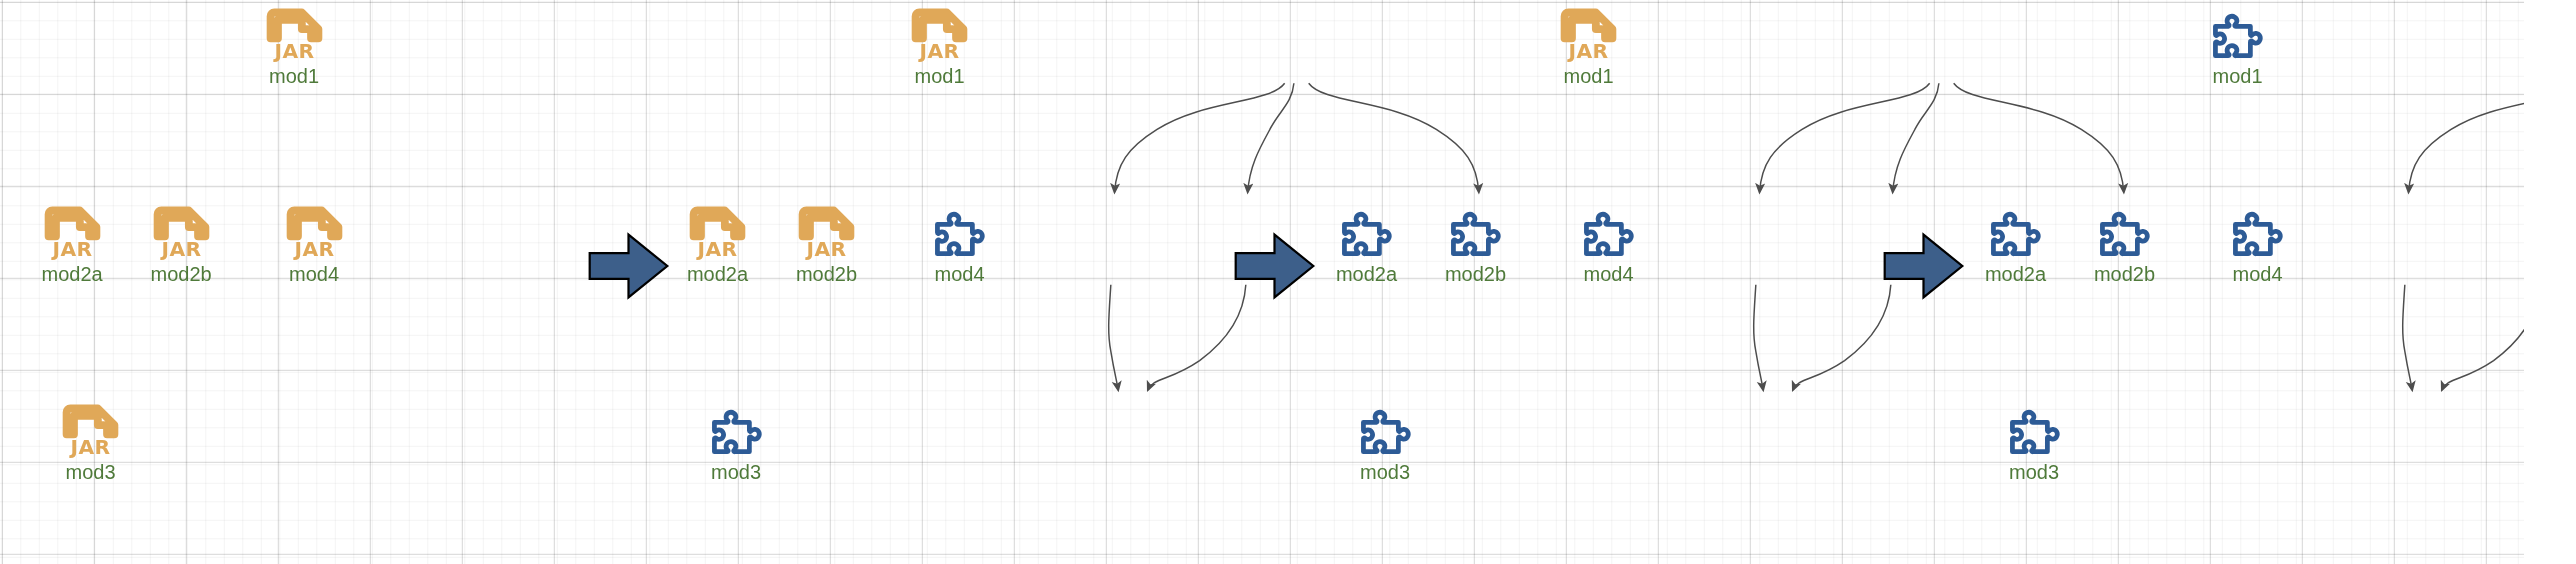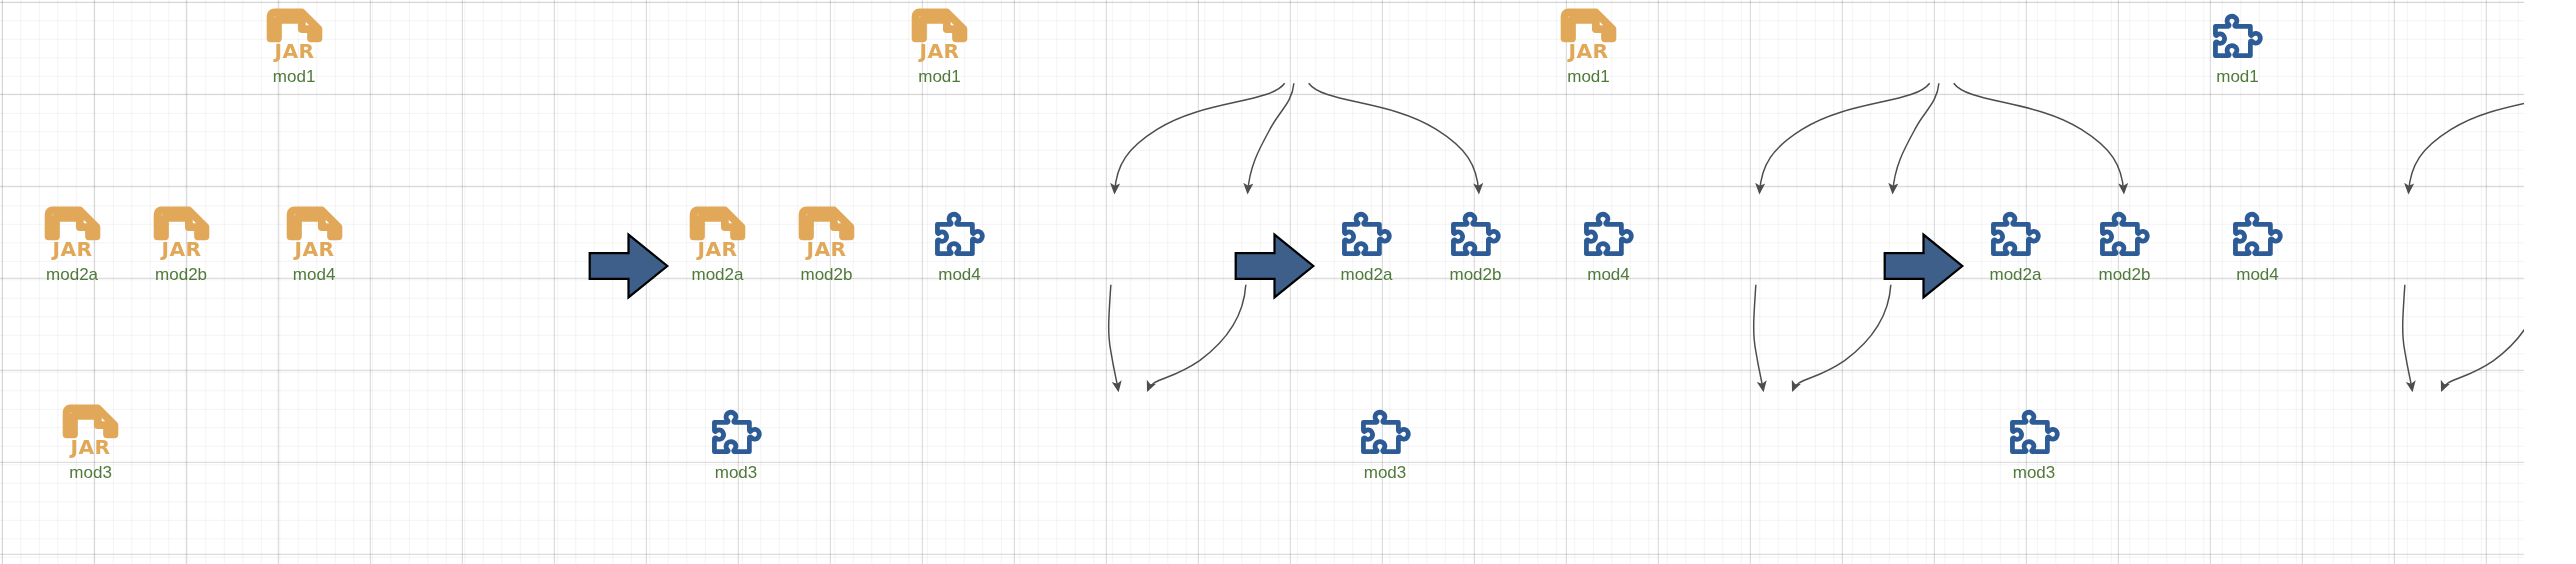--- a/index.html
+++ b/index.html
@@ -42,21 +42,21 @@
     text-align: center;
   }
   .node .glyph {
     height: 57px;
     display: block;
     margin: 0 auto;
   }
   .node-label {
     display: block;
     margin-top: 3.7px;
-    font-size: 17px;
+    font-size: 20px;
     line-height: 17.6px;
     color: #4f7a3a;
     font-family: "Liberation Sans", sans-serif;
     white-space: nowrap;
   }
   .arrow-sep {
     position: absolute;
   }
   .panel {
     position: absolute;

